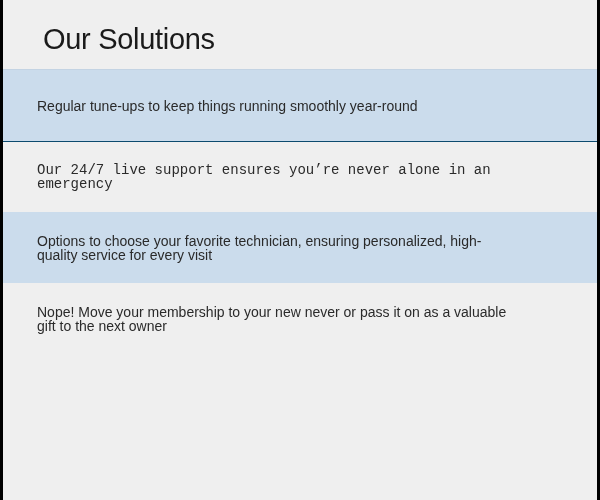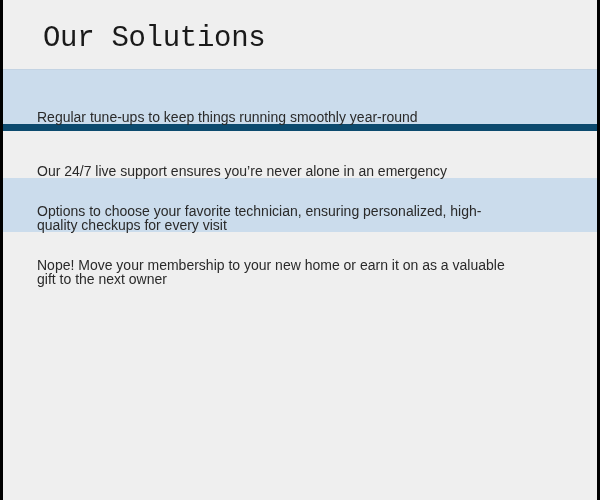--- a/index.html
+++ b/index.html
@@ -9,49 +9,48 @@
     font-family: "Liberation Sans", sans-serif;
   }
   .frame {
     position: absolute; left: 3px; top: 0; width: 594px; height: 500px;
     background: #efefef;
   }
   .header {
     height: 70px; box-sizing: border-box;
     padding-left: 40px; padding-top: 20px;
     border-bottom: 1px solid #c3d3e3;
-    font-family: Liberation Mono, monospace;
   }
   .title {
     font-size: 29px; font-weight: 500; color: #1a1a1a;
     letter-spacing: -0.3px; margin: 0; line-height: 38px;
   }
   .row {
-    height: 54px; box-sizing: border-box;
-    display: flex; align-items: flex-end;
+    height: 71px; box-sizing: border-box;
+    display: flex; align-items: center;
     padding-left: 34px; padding-right: 90px;
     font-size: 14px; line-height: 14px; color: #2a2a2a;
   }
   .row.blue { background: #cbdcec; }
   .row.grey { background: #efefef; }
-  .row.sep { border-top: 7px solid #0c4a6e; }
+  .row.sep { border-top: 1px solid #0c4a6e; font-family: Liberation Mono, monospace; }
   .row span { display: block; max-width: 470px; }
 </style>
 </head>
 <body>
 
 <div class="frame">
   <div class="header">
     <h1 class="title">Our Solutions</h1>
   </div>
   <div class="row blue">
     <span>Regular tune-ups to keep things running smoothly year-round</span>
   </div>
   <div class="row grey sep">
     <span>Our 24/7 live support ensures you’re never alone in an emergency</span>
   </div>
   <div class="row blue">
-    <span>Options to choose your favorite technician, ensuring personalized, high-quality checkups for every visit</span>
+    <span>Options to choose your favorite technician, ensuring personalized, high-quality service for every visit</span>
   </div>
   <div class="row grey">
-    <span>Nope! Move your membership to your new home or earn it on as a valuable gift  to the next owner</span>
+    <span>Nope! Move your membership to your new never or pass it on as a valuable gift  to the next owner</span>
   </div>
 </div>
 
 </body></html>

